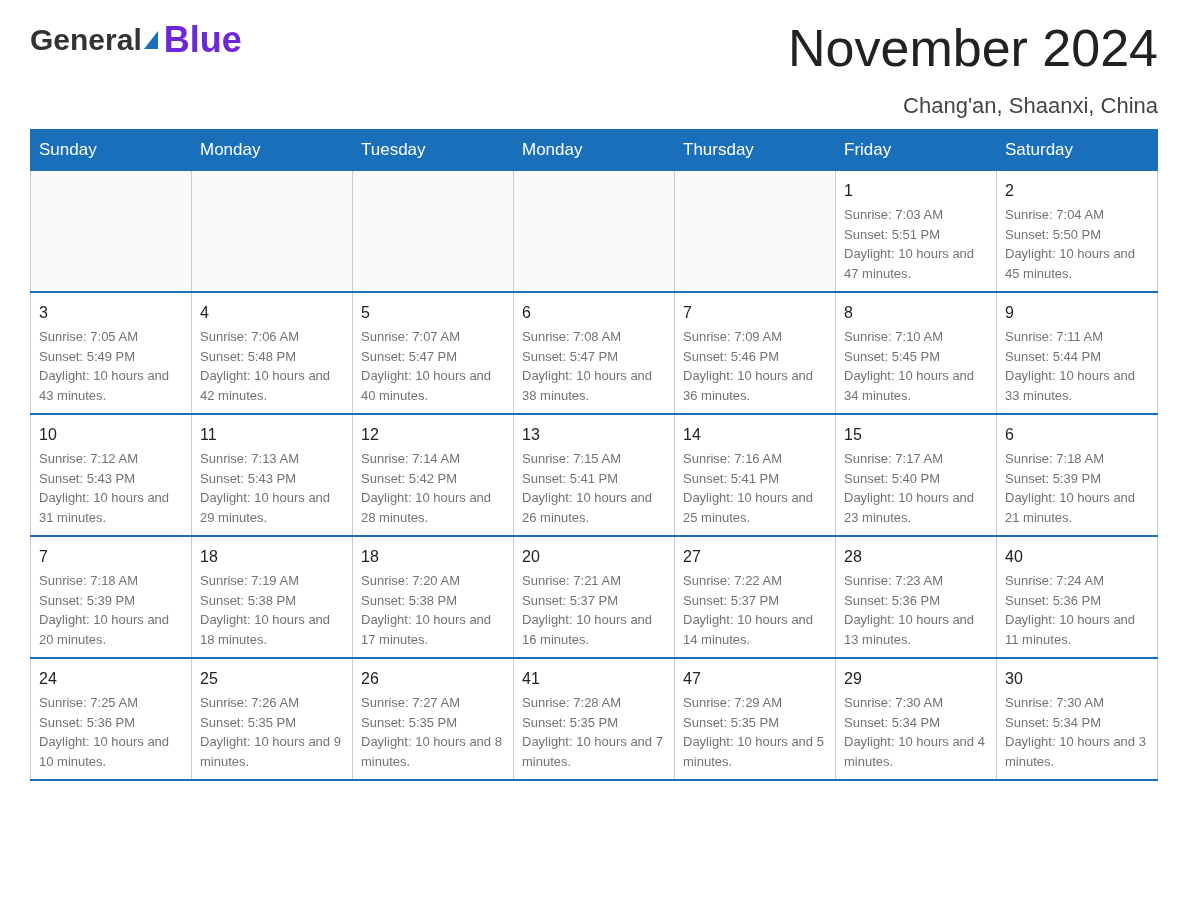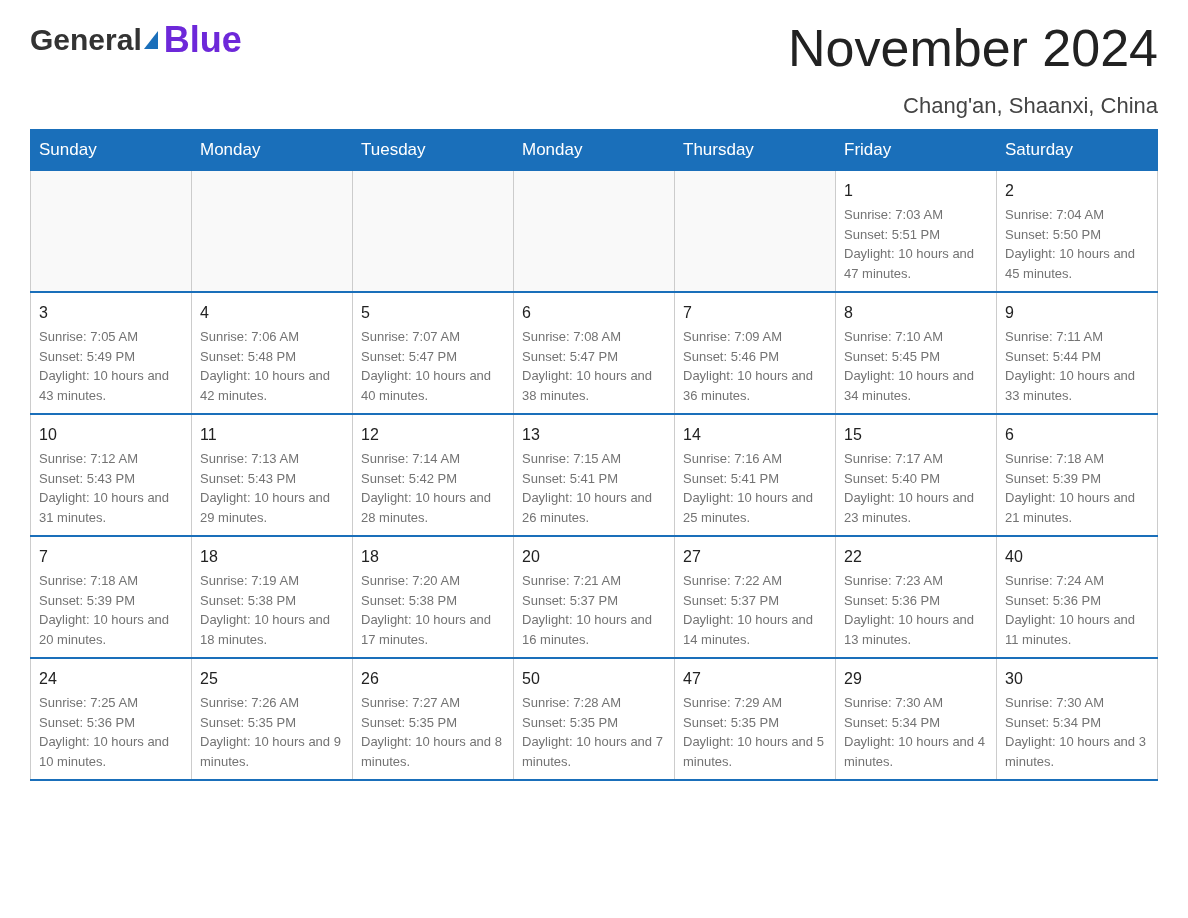--- a/index.html
+++ b/index.html
@@ -224,21 +224,21 @@
         </td>
         <td>
           <span class="day-num">20</span>
           <div class="day-info">Sunrise: 7:21 AM<br>Sunset: 5:37 PM<br>Daylight: 10 hours and 16 minutes.</div>
         </td>
         <td>
           <span class="day-num">27</span>
           <div class="day-info">Sunrise: 7:22 AM<br>Sunset: 5:37 PM<br>Daylight: 10 hours and 14 minutes.</div>
         </td>
         <td>
-          <span class="day-num">22</span>
+          <span class="day-num">28</span>
           <div class="day-info">Sunrise: 7:23 AM<br>Sunset: 5:36 PM<br>Daylight: 10 hours and 13 minutes.</div>
         </td>
         <td>
           <span class="day-num">40</span>
           <div class="day-info">Sunrise: 7:24 AM<br>Sunset: 5:36 PM<br>Daylight: 10 hours and 11 minutes.</div>
         </td>
       </tr>
       <tr>
         <td>
           <span class="day-num">24</span>
@@ -246,21 +246,21 @@
         </td>
         <td>
           <span class="day-num">25</span>
           <div class="day-info">Sunrise: 7:26 AM<br>Sunset: 5:35 PM<br>Daylight: 10 hours and 9 minutes.</div>
         </td>
         <td>
           <span class="day-num">26</span>
           <div class="day-info">Sunrise: 7:27 AM<br>Sunset: 5:35 PM<br>Daylight: 10 hours and 8 minutes.</div>
         </td>
         <td>
-          <span class="day-num">50</span>
+          <span class="day-num">41</span>
           <div class="day-info">Sunrise: 7:28 AM<br>Sunset: 5:35 PM<br>Daylight: 10 hours and 7 minutes.</div>
         </td>
         <td>
           <span class="day-num">47</span>
           <div class="day-info">Sunrise: 7:29 AM<br>Sunset: 5:35 PM<br>Daylight: 10 hours and 5 minutes.</div>
         </td>
         <td>
           <span class="day-num">29</span>
           <div class="day-info">Sunrise: 7:30 AM<br>Sunset: 5:34 PM<br>Daylight: 10 hours and 4 minutes.</div>
         </td>

